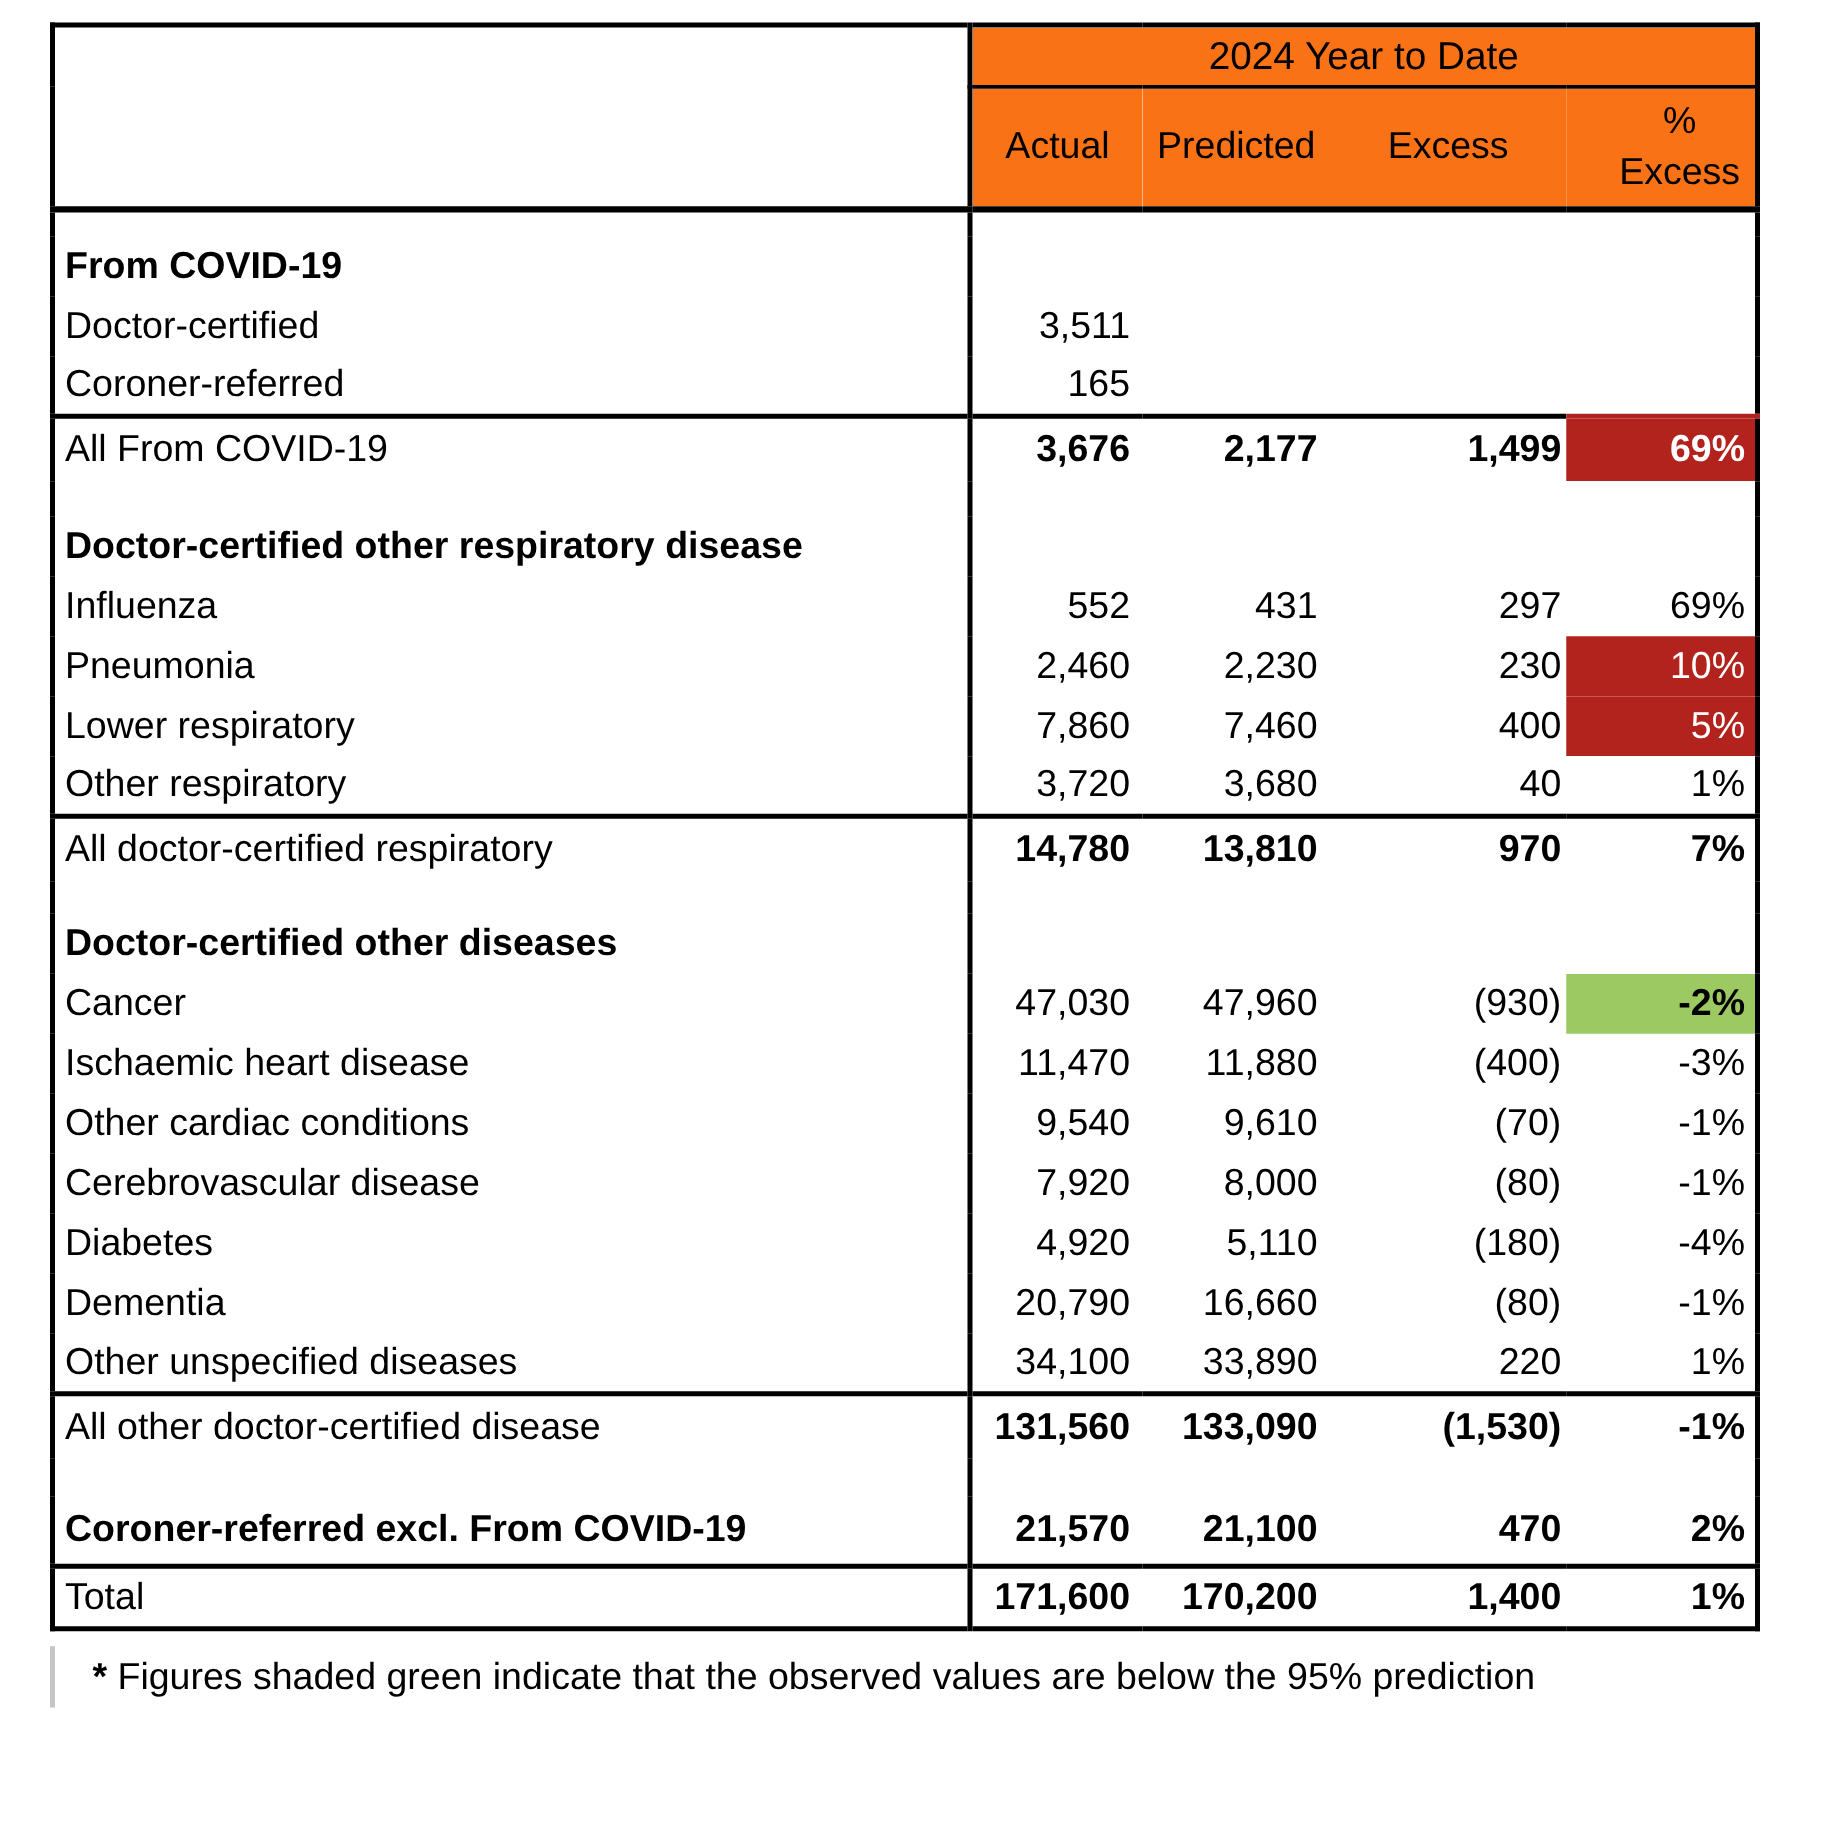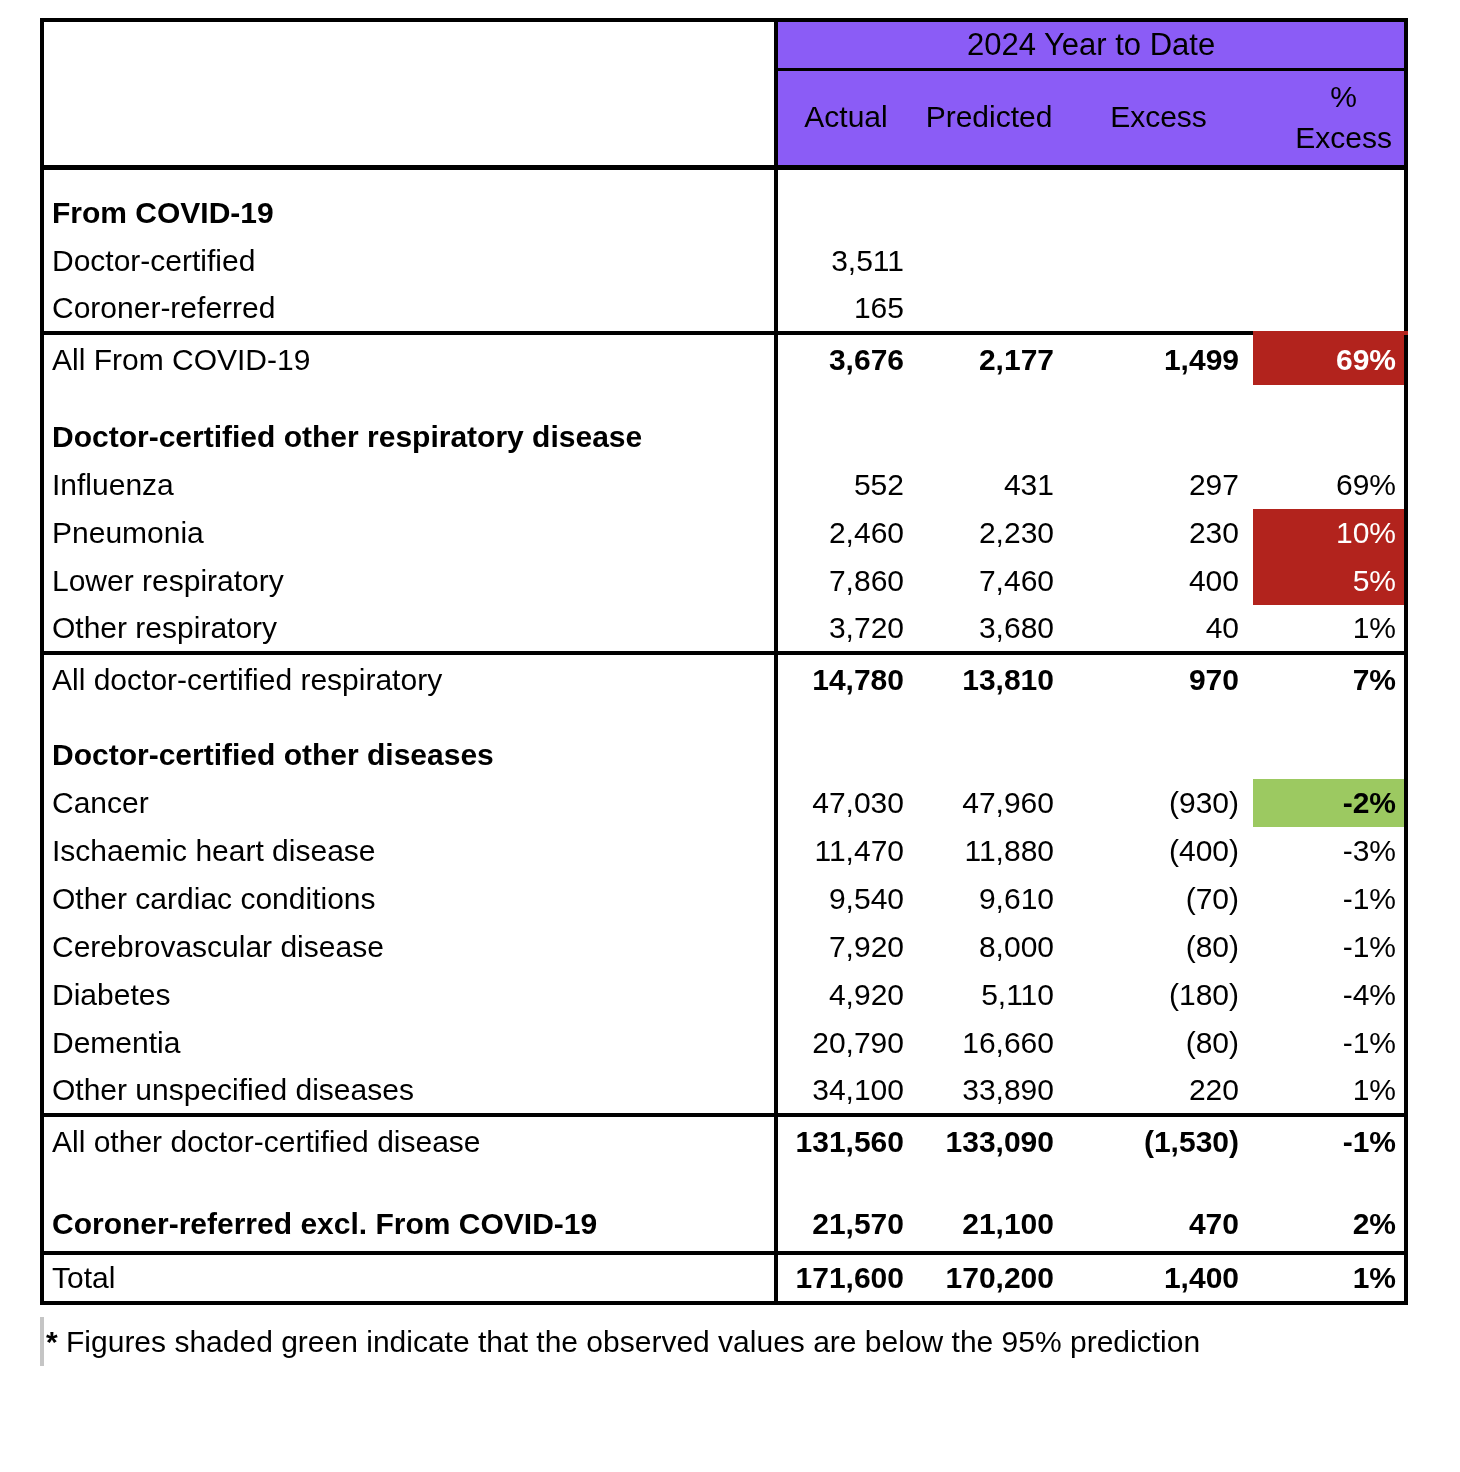--- a/index.html
+++ b/index.html
@@ -13,27 +13,27 @@
     border-collapse:collapse;table-layout:fixed;width:1364px;
     border:4px solid #000;
   }
   td{
     padding:0;vertical-align:middle;font-size:30px;line-height:1.15;
     overflow:hidden;white-space:nowrap;
   }
   tr{height:48px;}
   tr.h1{height:49px;}
   tr.h2{height:98px;}
-  .ghead{background:#8b5cf6;text-align:center;}
+  .ghead{background:#f97316;text-align:center;}
   td.gtitle{border-bottom:3px solid #000;font-size:31px;}
   tr.h2 td{border-bottom:5px solid #000;}
   td.corner{background:#ffffff;border-right:4px solid #000;border-bottom:5px solid #000;}
   td.label{text-align:left;padding-left:8px;border-right:4px solid #000;margin-top:38px;}
   td.num{text-align:right;padding-right:10px;}
-  td.c-exc{padding-right:14px;}
+  td.c-exc{padding-right:4px;}
   td.c-pct{padding-right:8px;}
   td.c-pcthead{text-align:right;padding-right:12px;}
   .pctstack{display:inline-block;text-align:center;line-height:1.35;}
   tr.bt td{border-top:4px solid #000;}
   tr.bt td.redtop{border-top:4px solid #b2231d;}
   tr.section td.label{font-weight:700;}
   tr.vbold td.num{font-weight:700;}
   tr.lbold td.label{font-weight:700;}
   td.hl-red{background:#b2231d;color:#ffffff;font-weight:400;}
   td.hl-green{background:#9cc961;color:#000;font-weight:700;}
@@ -44,21 +44,21 @@
   tr.rtotal{height:50px;}
   tr.sp-a{height:22px;}
   tr.sp-b{height:28px;}
   tr.sp-c{height:26px;}
   tr.sp-d{height:30px;}
   .footnote{
     position:absolute;left:40px;top:1317px;width:1348px;
     border-left:4px solid #c5c5c5;padding-left:2px;
     font-size:30px;line-height:49px;
   }
-  .fnline{white-space:pre;}
+  .fnline{white-space:pre;margin-left:28px;}
   .fnline b{font-weight:700;}
 </style>
 </head>
 <body>
 
 <div class="tablewrap">
   <table>
     <colgroup>
       <col style="width:734px">
         <col style="width:138px">

